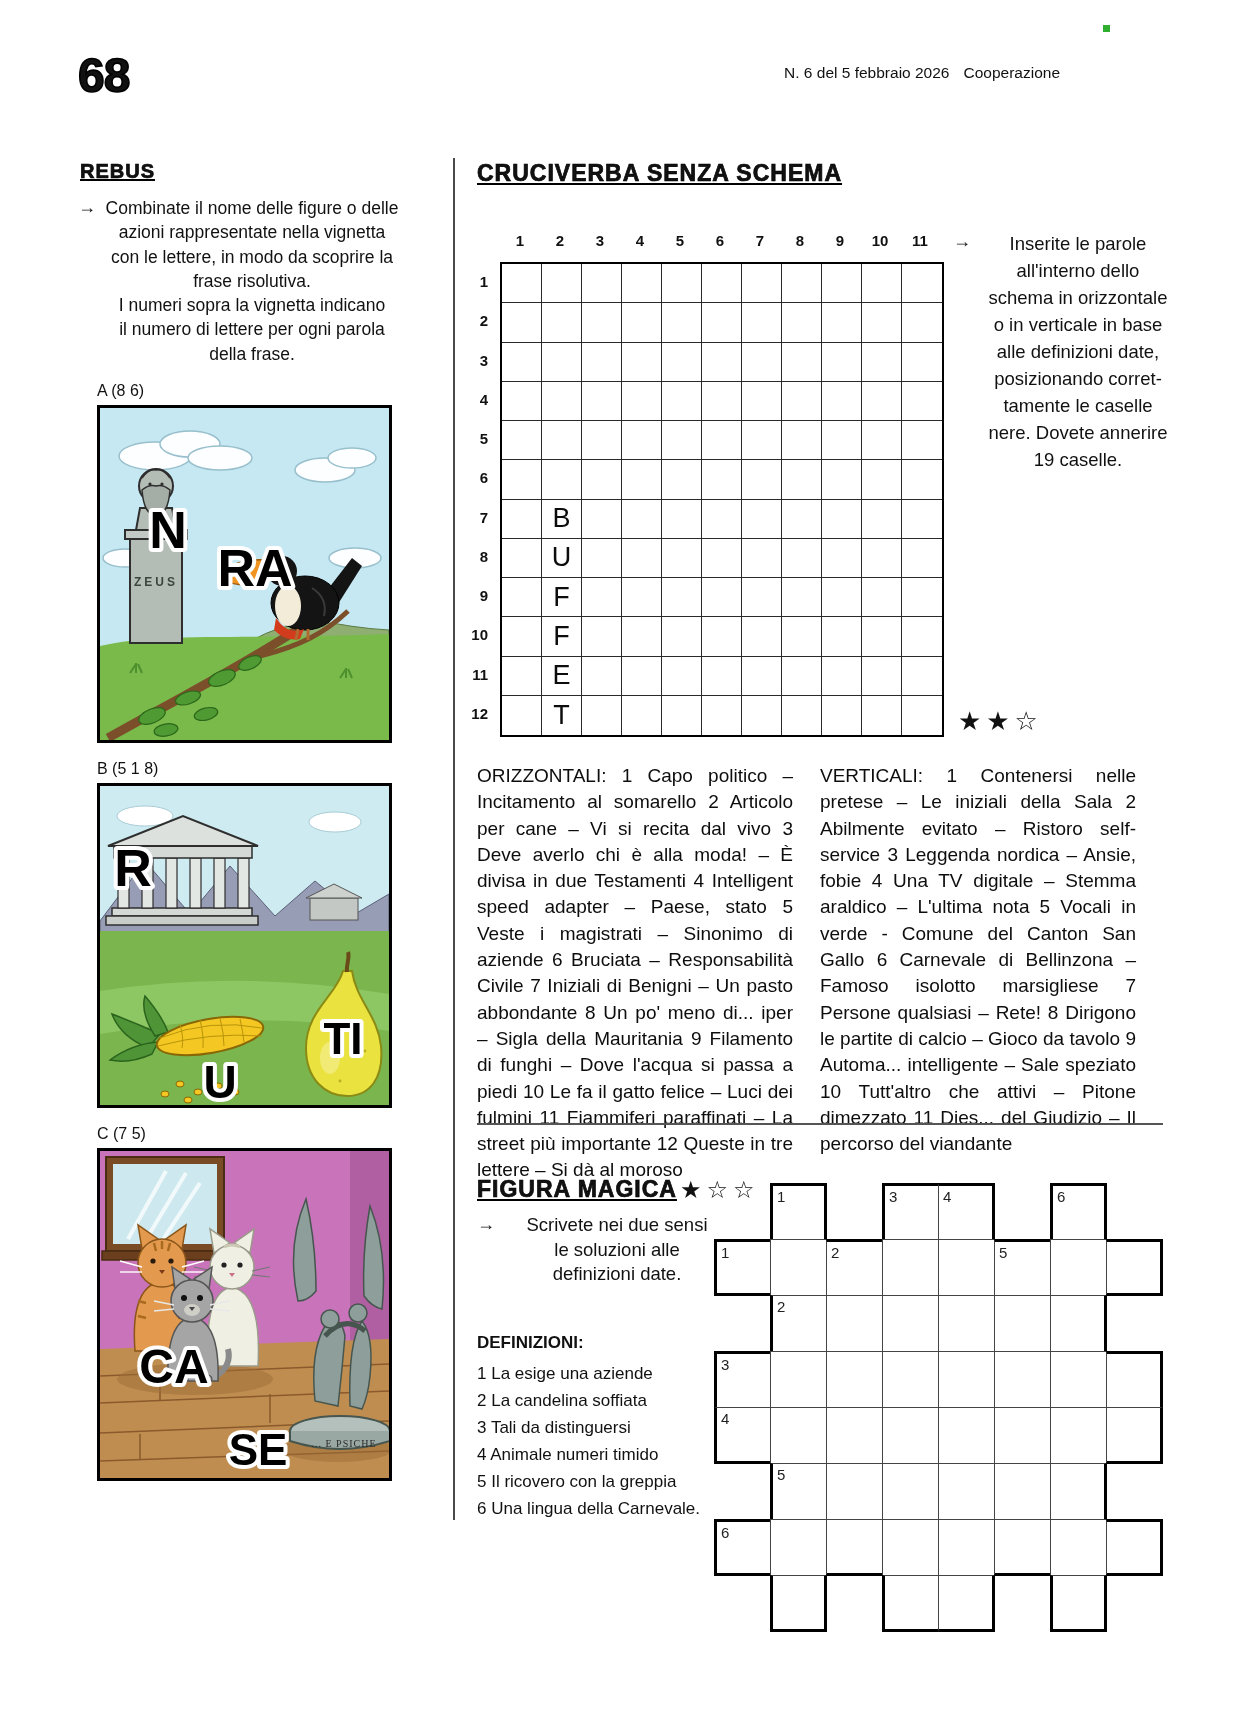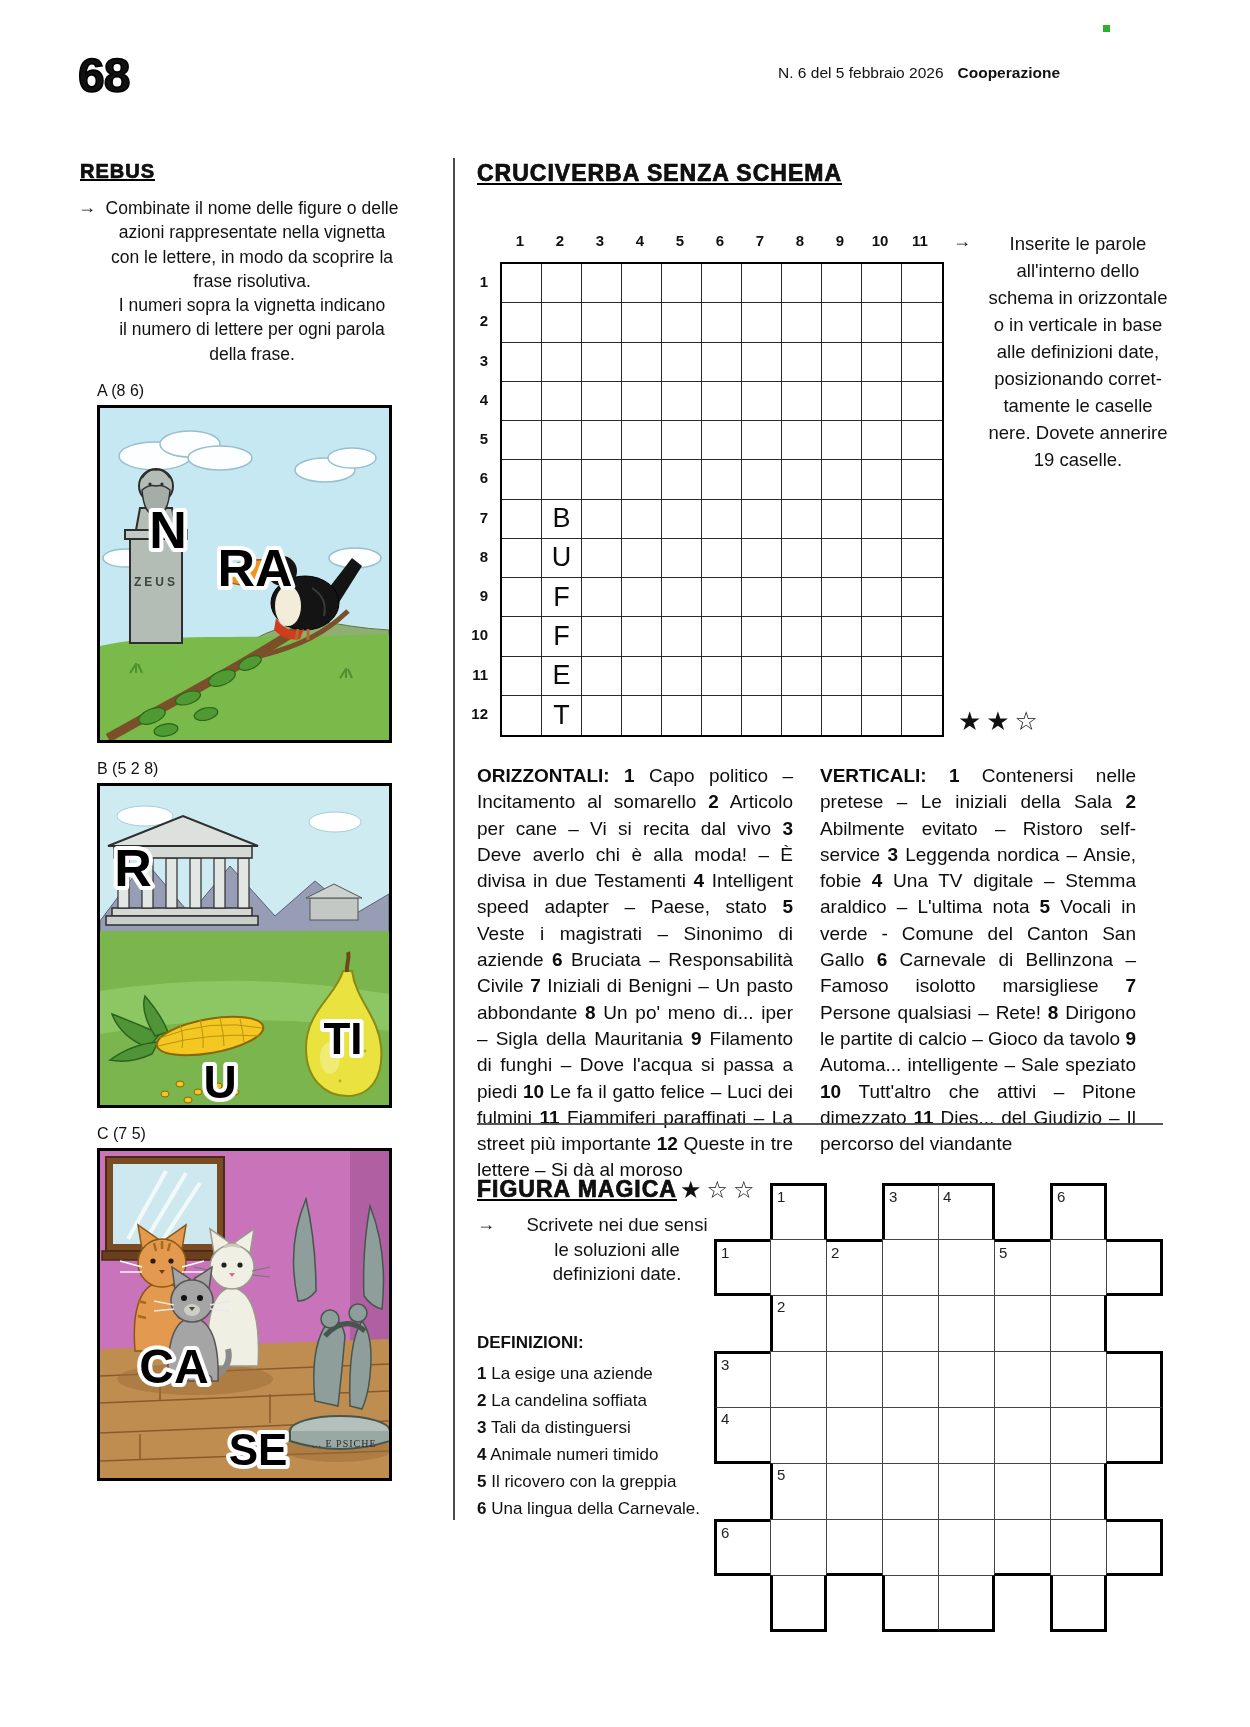--- a/index.html
+++ b/index.html
@@ -47,21 +47,21 @@
   
   #fm-title{left:477px;top:1176px;font-size:23px;text-align:center;}
   #stars-fm{left:680px;top:1176px;font-size:24px;letter-spacing:5px;}
   #fm-instr-arrow{left:477px;top:1214px;}
   #fm-instr{left:502px;top:1213px;width:230px;font-size:18.5px;line-height:24.5px;}
   #fm-defs-label{left:477px;top:1333px;font-size:17px;font-weight:700;}
   #fm-defs{left:477px;top:1360px;width:250px;font-size:17px;line-height:27px;}
   #fm-grid{left:714px;top:1183px;width:449px;height:449px;}
   .fm-cell{position:absolute;box-sizing:border-box;background:#fff;}
   .fm-num{position:absolute;left:4px;top:2px;font-size:15px;color:#222;}
-  b{font-weight:700;}
+  b{font-weight:400;}
 </style>
 </head>
 <body>
 
 <div id="page">
 
   <div class="abs" id="page-number">68</div>
   <div class="abs" id="header-right">
     <span>N. 6 del 5 febbraio 2026</span><b>Cooperazione</b>
   </div>
@@ -132,21 +132,21 @@
         <circle cx="180" cy="158" r="2" fill="#000"></circle>
         <path d="M168,152 C140,150 122,160 120,170 C135,180 160,178 170,172 Z" fill="#ef9420" stroke="#9c5a0a" stroke-width="1.5"></path>
         <path d="M124,162 C118,166 118,172 122,174 C128,176 132,172 130,166 Z" fill="#c03a14"></path>
         <path d="M198,221 L196,232 M208,221 L208,232" stroke="#b06a30" stroke-width="3" fill="none"></path>
       </g>
       <text class="ov" x="68" y="140" font-size="52">N</text>
       <text class="ov" x="155" y="178" font-size="52">RA</text>
     </svg>
   </div>
 
-  <div class="abs vig-label" style="top:760px;">B (5 2 8)</div>
+  <div class="abs vig-label" style="top:760px;">B (5 1 8)</div>
   <div class="abs vignette" style="top:783px;height:325px;">
     <svg viewBox="0 0 289 319" width="289" height="319">
       <rect x="0" y="0" width="289" height="319" fill="#cdebf1"></rect>
       <g fill="#ffffff" stroke="#a9ccd6" stroke-width="1">
         <ellipse cx="45" cy="30" rx="28" ry="10"></ellipse>
           <ellipse cx="235" cy="36" rx="26" ry="10"></ellipse>
       </g>
       <path d="M0,135 L45,75 L90,128 L130,80 L175,130 L215,95 L255,128 L289,108 L289,152 L0,152 Z" fill="#979db5" stroke="#5a5f78" stroke-width="1"></path>
       <rect x="0" y="145" width="289" height="174" fill="#7ab54d"></rect>
       <path d="M0,205 Q140,183 289,208 L289,245 Q150,222 0,248 Z" fill="#8cc763"></path>

